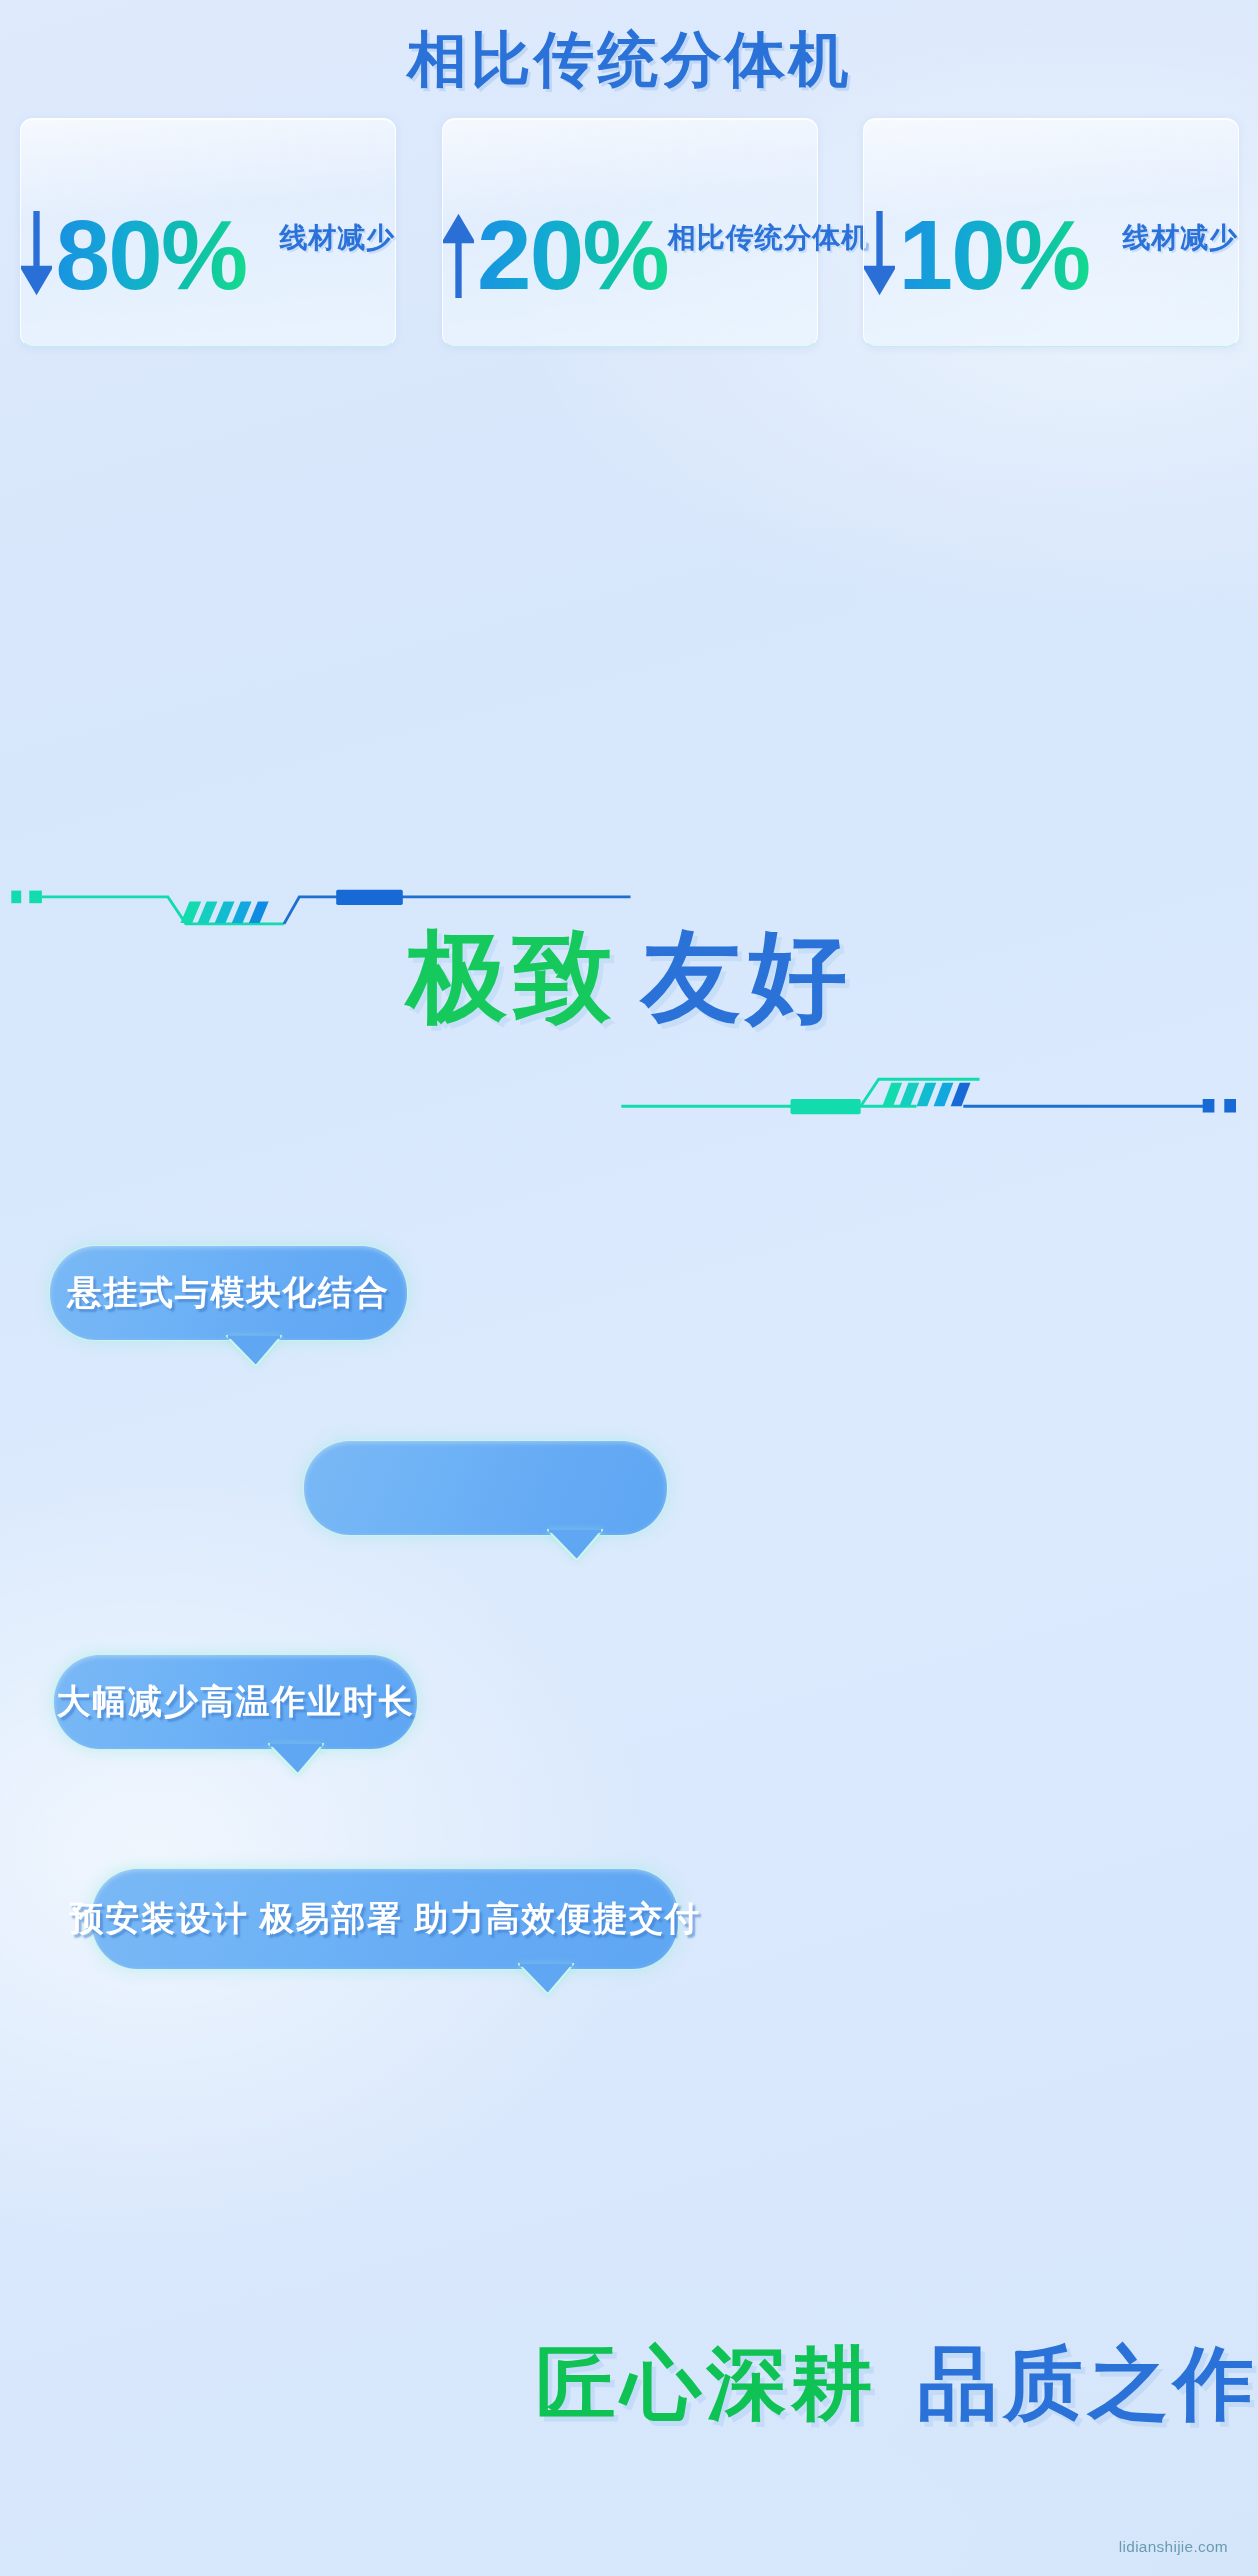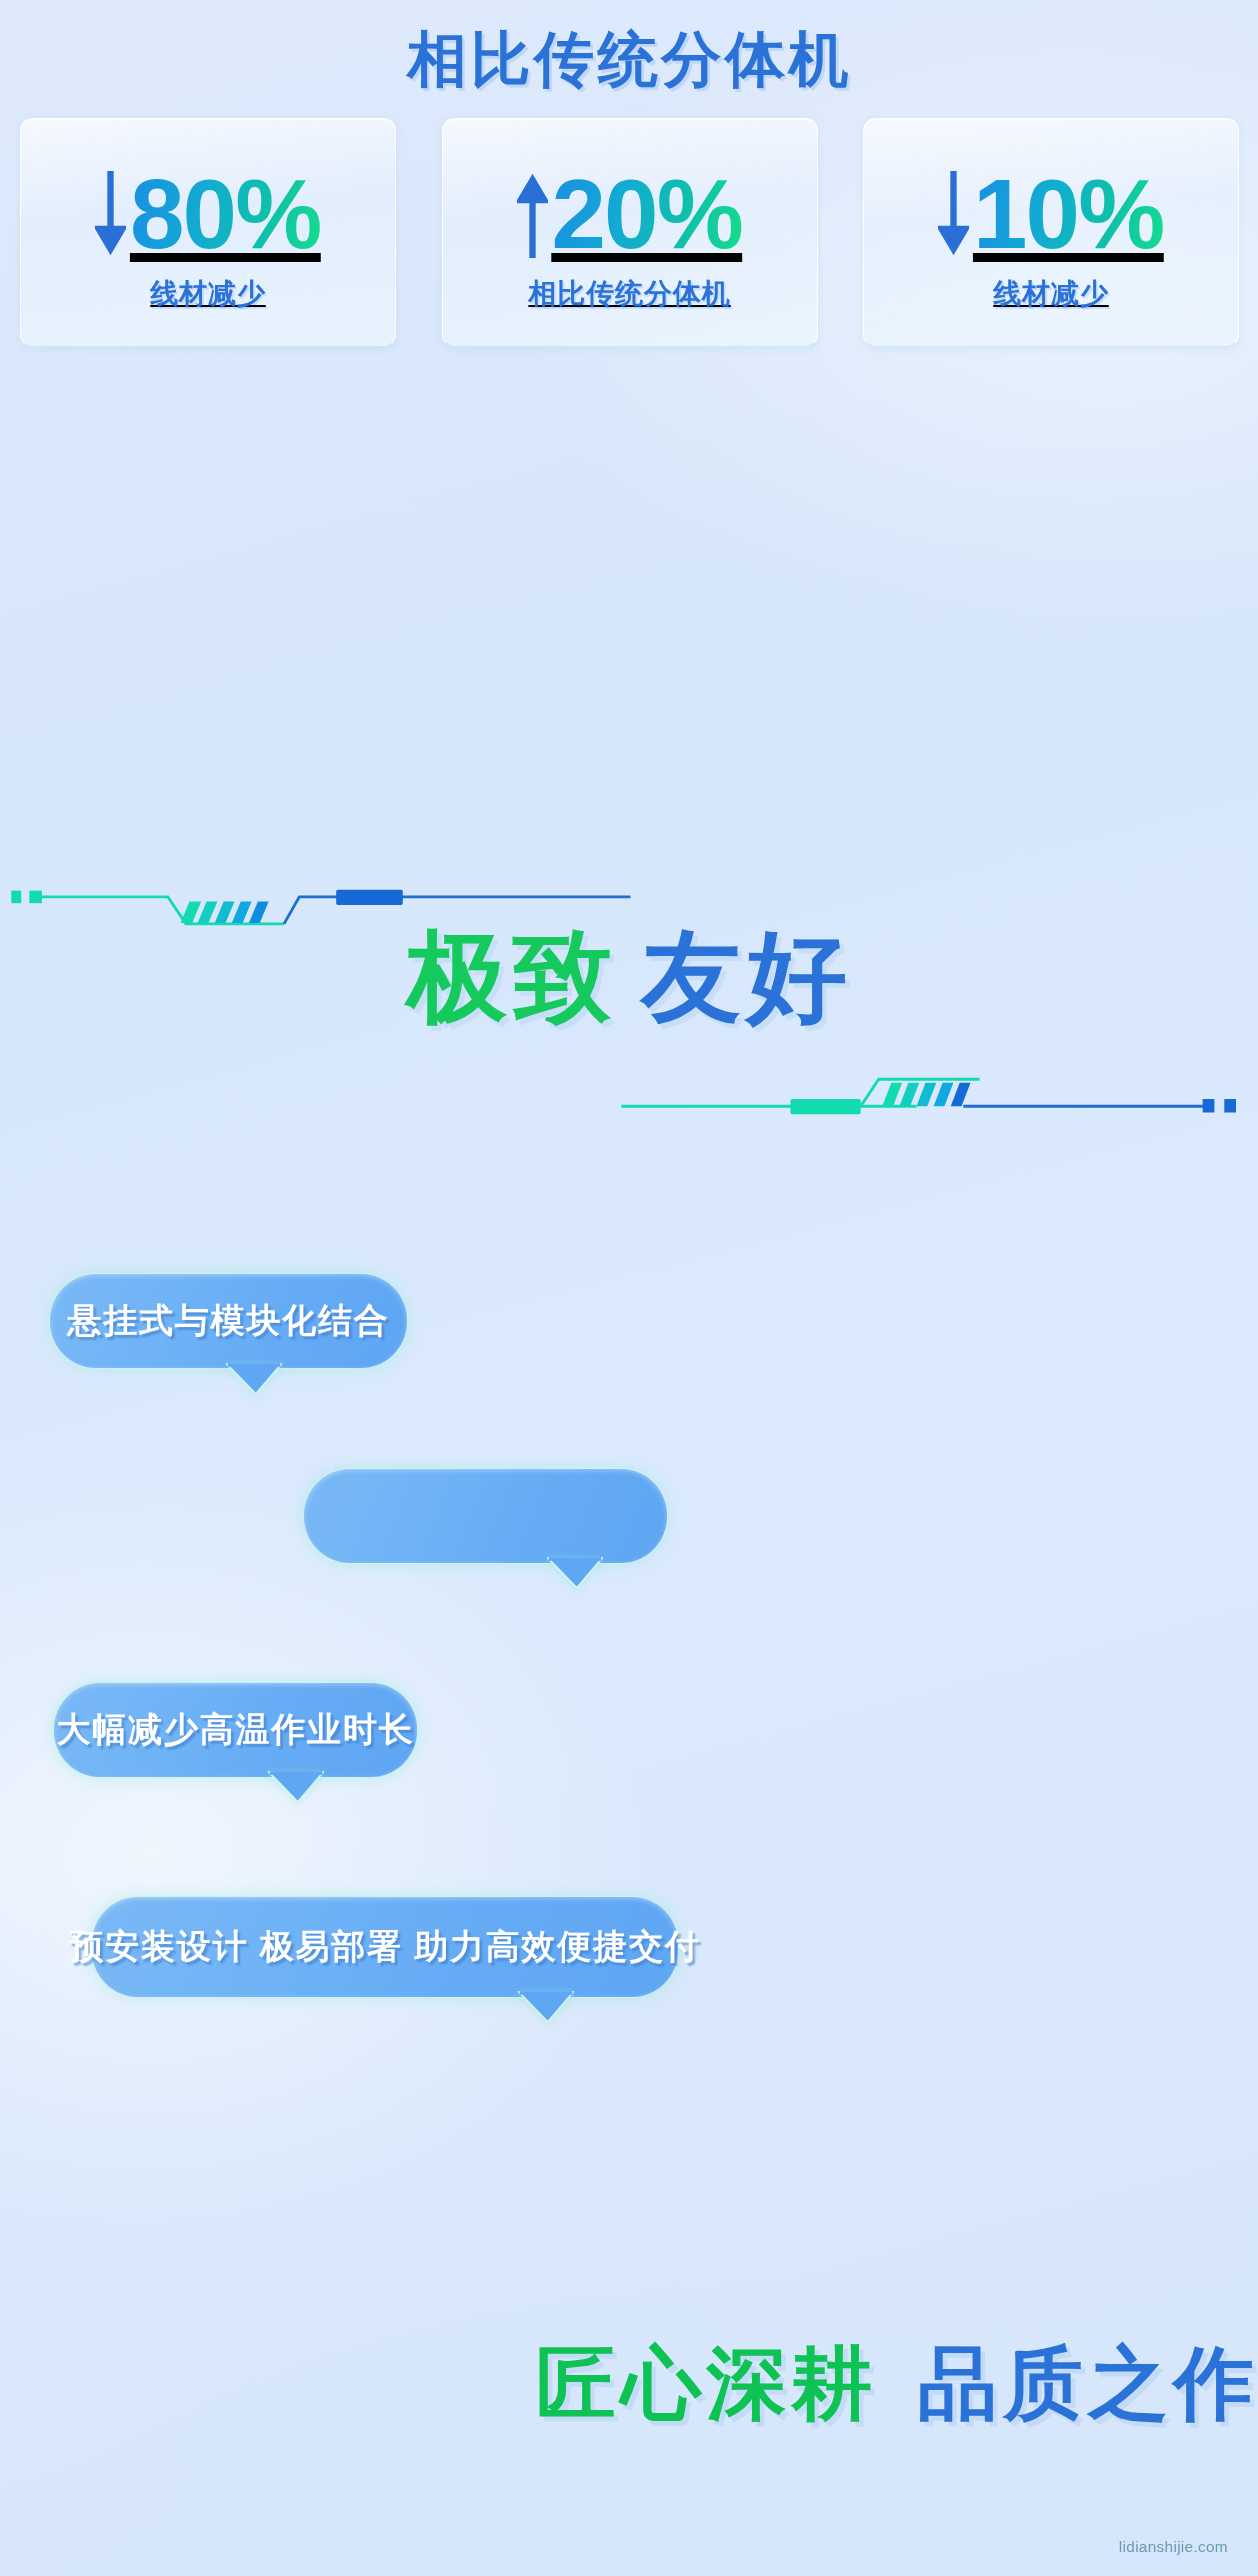--- a/index.html
+++ b/index.html
@@ -53,24 +53,23 @@
     border-radius: 12.7px;
     background: linear-gradient(175deg,
         rgba(255,255,255,0.72) 0%,
         rgba(233,242,254,0.55) 40%,
         rgba(236,246,255,0.80) 100%);
     border: 0.9px solid rgba(255,255,255,0.85);
     border-bottom: 1.8px solid rgba(176,235,225,0.75);
     box-shadow: inset 0 0.9px 0 rgba(255,255,255,0.95),
                 0 1.8px 9px rgba(150,180,220,0.18);
     display: flex;
-    flex-direction: column;
+    flex-direction: row;
     align-items: center;
-    justify-content: flex-start;
-    text-decoration: underline;
+    justify-content: space-between;
   }
   .card-stat {
     margin-top: 44px;
     display: flex;
     align-items: center;
     justify-content: center;
     height: 102px;
   }
   .arrow {
     display: inline-block;
@@ -135,21 +134,21 @@
   }
   .big-title .t-gap { display: inline-block; width: 23.6px; }
   .big-title .t-blue {
     color: #2a71d8;
     text-shadow: 4.5px 4.5px 0 rgba(180,210,245,0.45);
   }
 
   
   .bubbles {
     position: absolute;
-    top: 1268px;
+    top: 1240px;
     left: 0;
     width: 1259px;
     height: 871px;
   }
   .bubble {
     position: absolute;
     border-radius: 47px;
     background: linear-gradient(112deg, #7ab8f5 0%, #6fb3f6 34%, #64aaf4 68%, #5fa6f3 100%);
     border: 1.8px solid rgba(214,250,238,0.9);
     box-shadow: 0 0 14.5px rgba(140,235,215,0.45),

